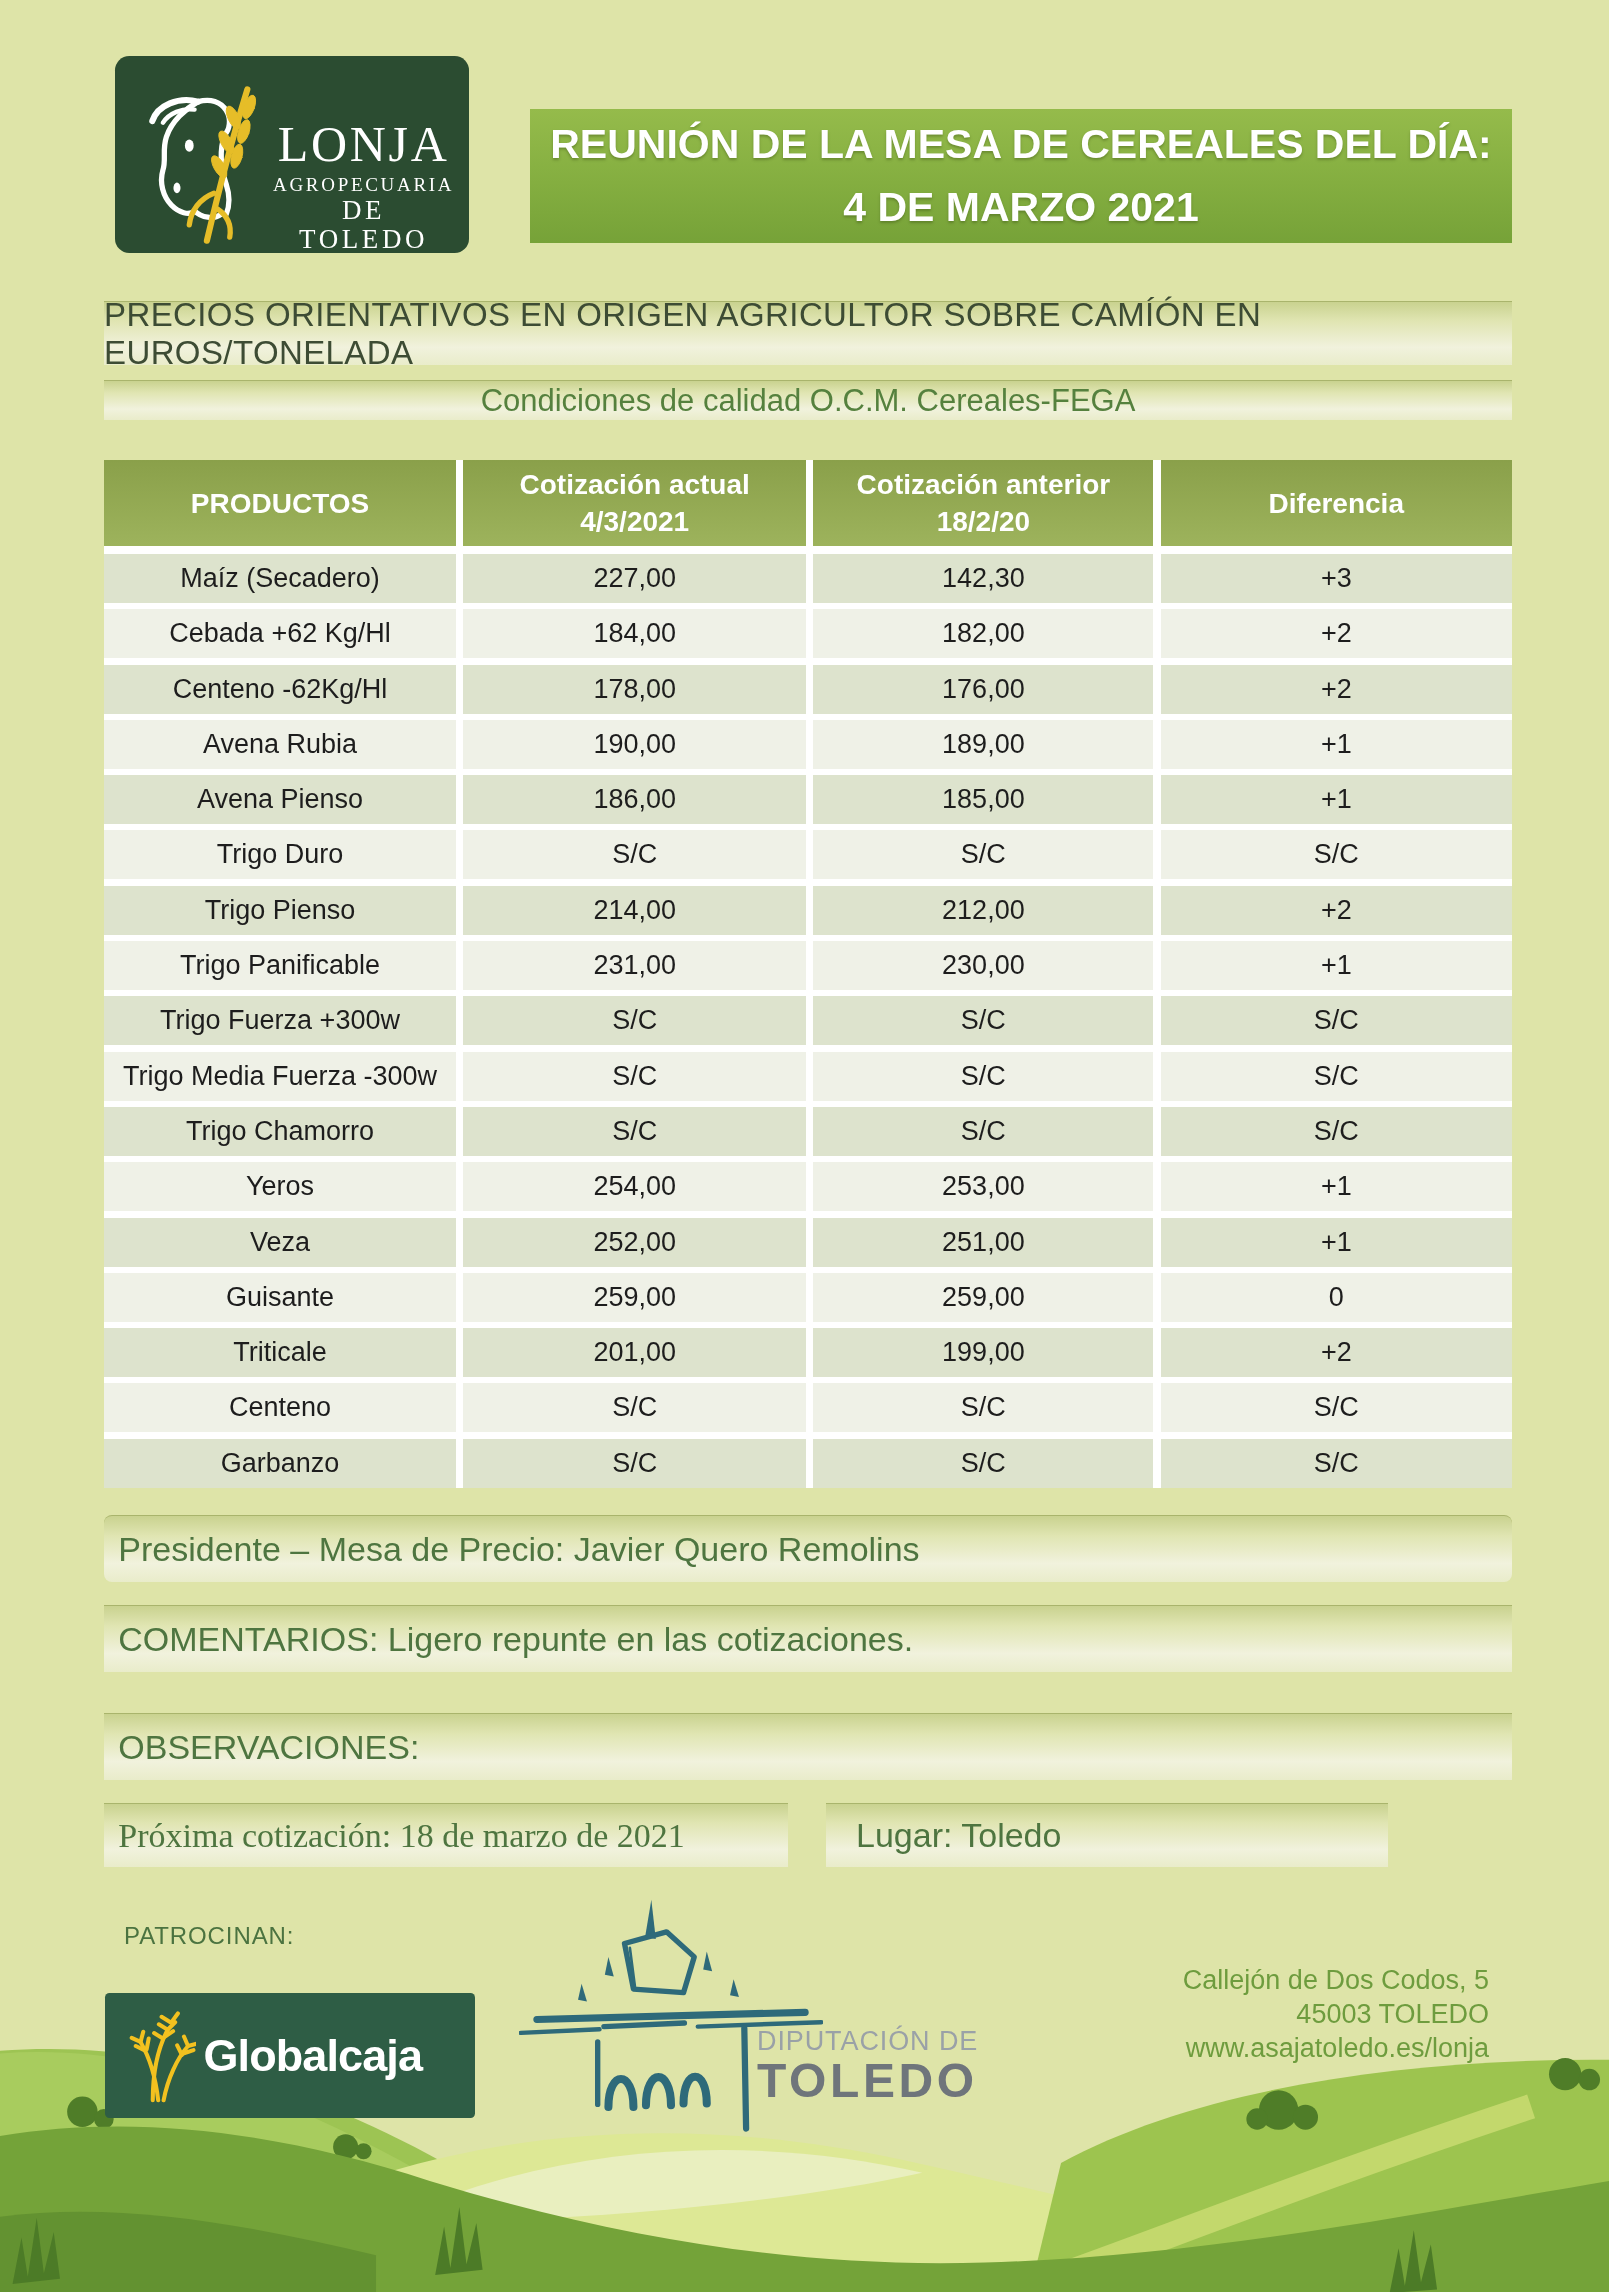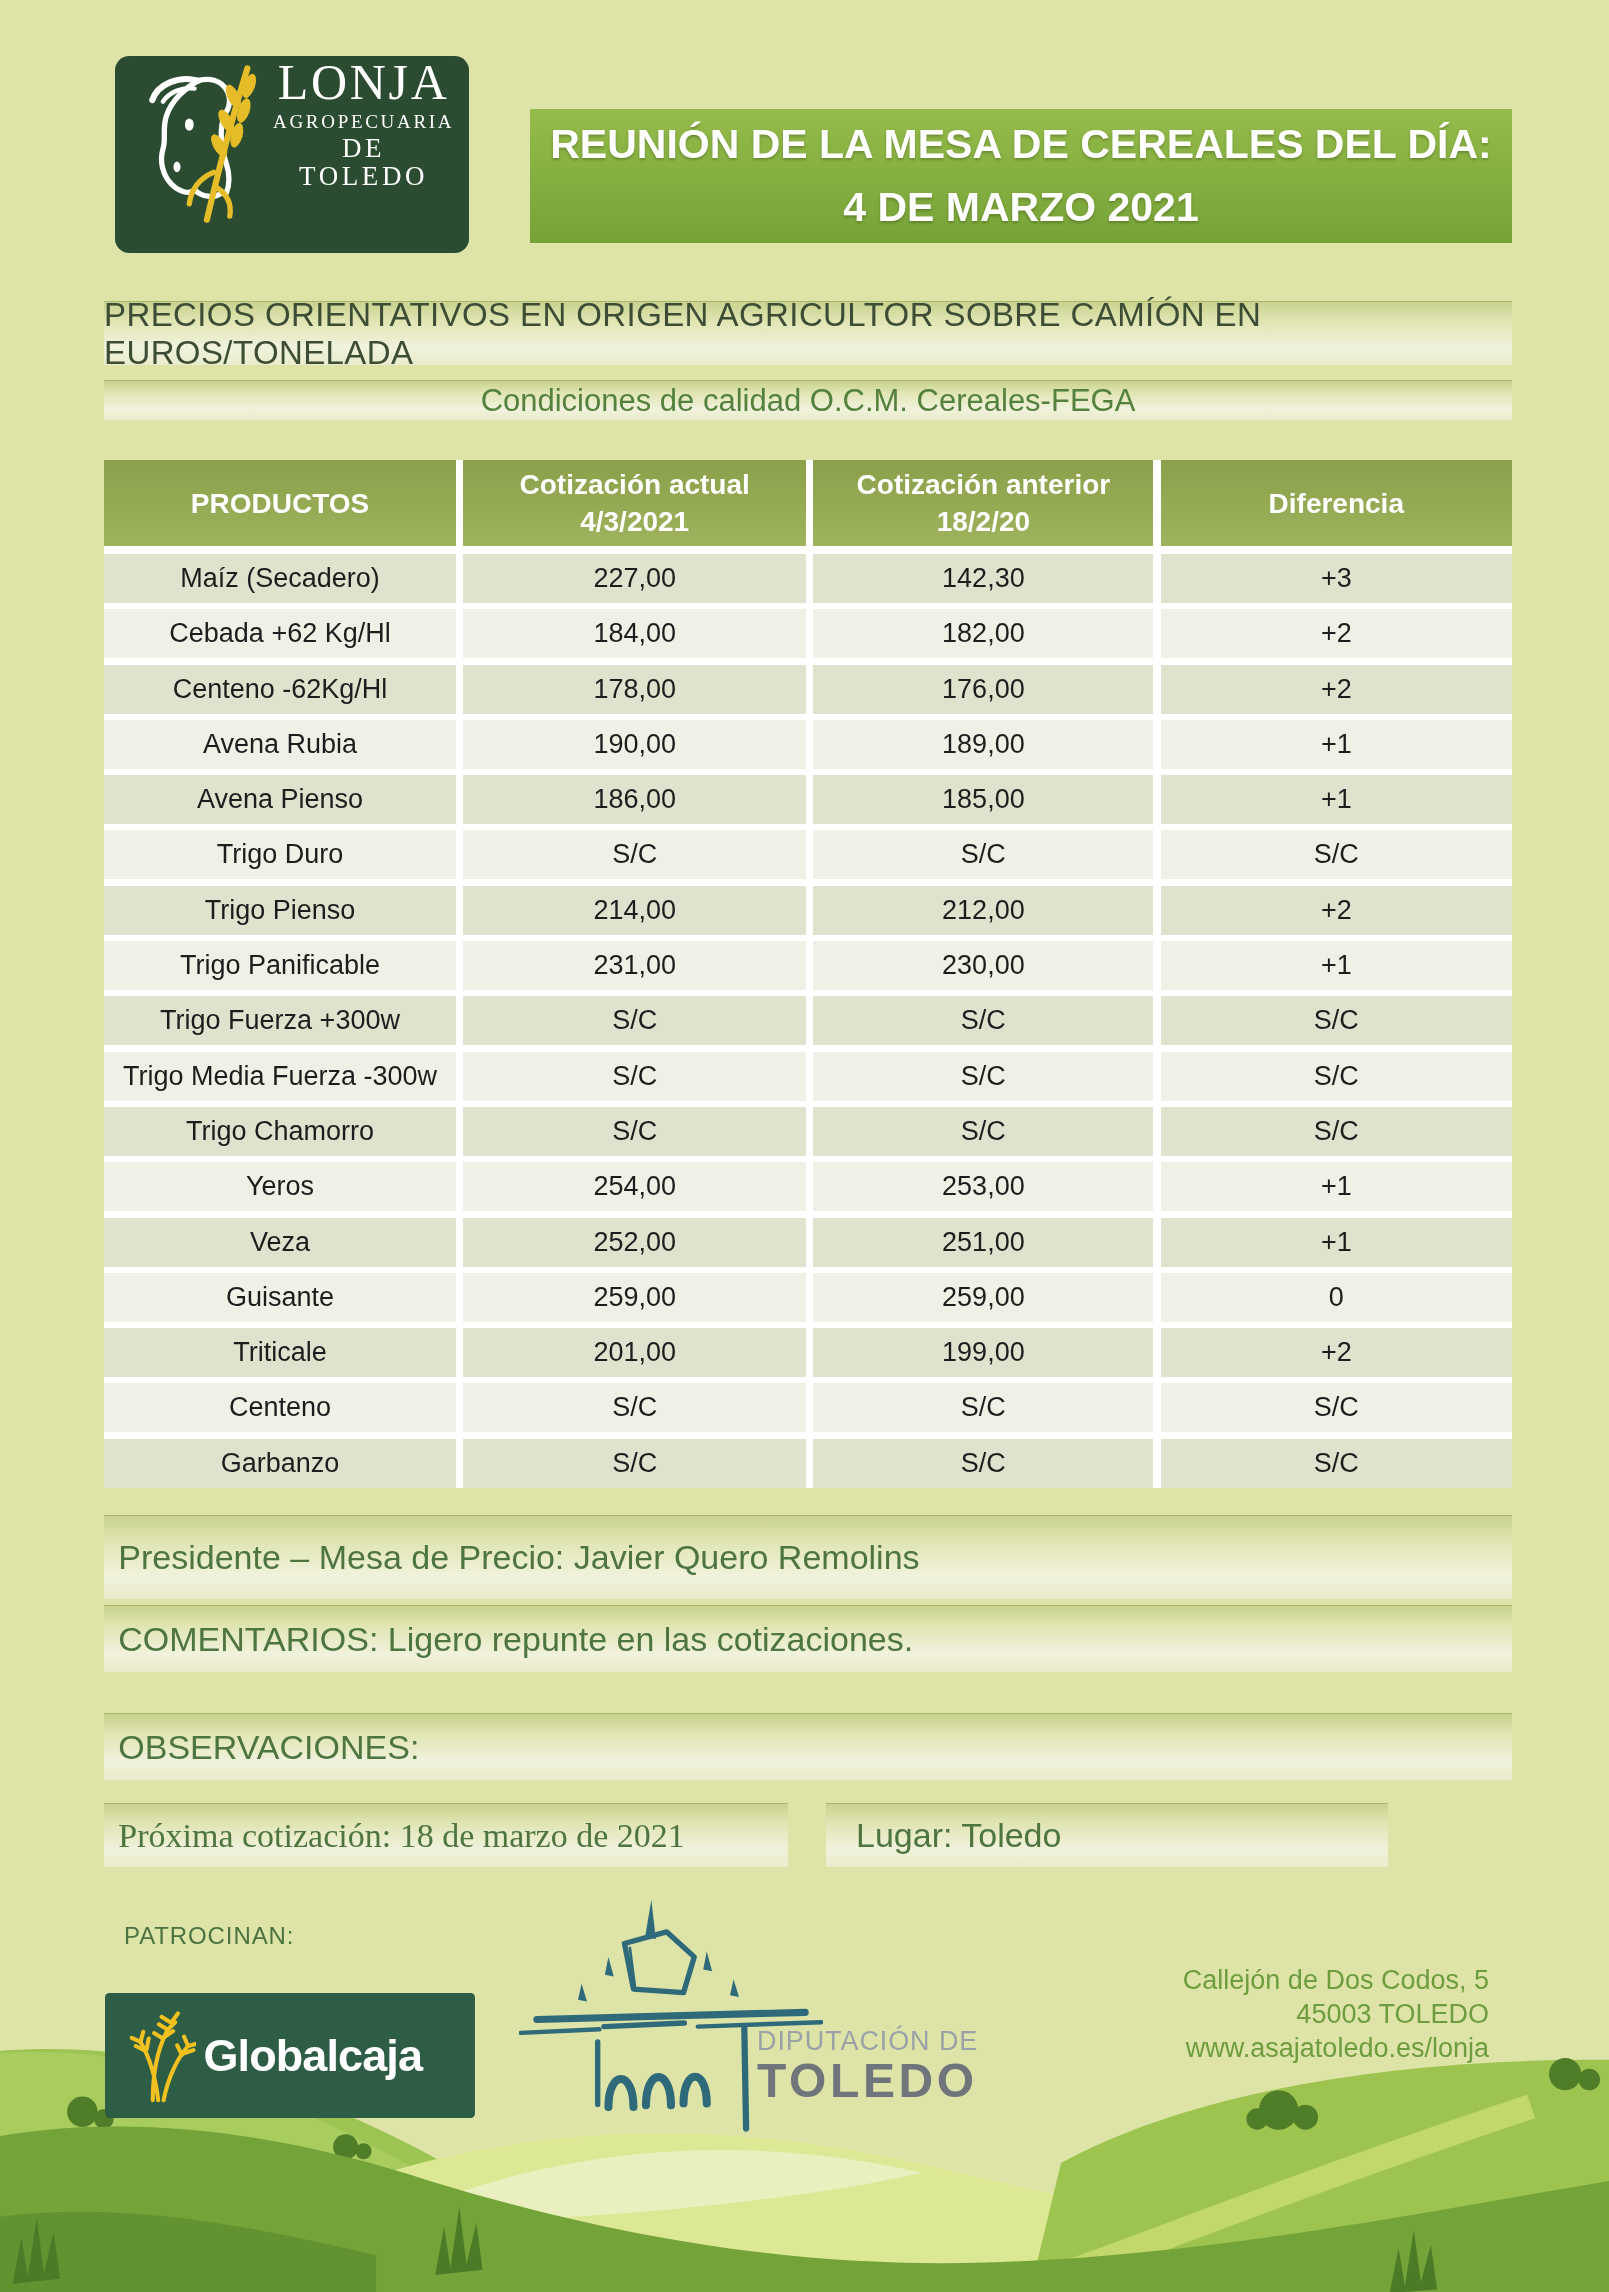--- a/index.html
+++ b/index.html
@@ -5,21 +5,21 @@
   html,body{margin:0;padding:0;}
   body{
     width:1609px;height:2293px;position:relative;overflow:hidden;
     background:#dee4a8;
     font-family:"Liberation Sans","DejaVu Sans",sans-serif;
   }
   .abs{position:absolute;}
 
   
   .lonja-logo{left:115px;top:56px;width:354px;height:197px;background:#2b4c31;
-    border-radius:14.3px;display:flex;align-items:flex-start;padding:0 24px;box-sizing:border-box;}
+    border-radius:14.3px;display:flex;align-items:flex-end;padding:0 24px;box-sizing:border-box;}
   .lonja-art{width:134px;height:176px;flex:0 0 auto;}
   .lonja-text{flex:1;color:#fff;text-align:center;
     font-family:"Liberation Serif","DejaVu Serif",serif;line-height:1.05;}
   .lonja-name{font-size:50px;letter-spacing:2.7px;}
   .lonja-sub1{font-size:19px;letter-spacing:2.7px;margin-top:3.6px;}
   .lonja-sub2{font-size:27px;letter-spacing:3.6px;margin-top:1.8px;}
 
   
   .title-banner{left:530px;top:109px;width:982px;height:134px;
     background:linear-gradient(180deg,#95bb4b 0%,#84ae40 55%,#76a238 100%);
@@ -28,21 +28,21 @@
     text-shadow:0 1.8px 2.7px rgba(45,65,12,.35);padding:0 14.3px;box-sizing:border-box;}
 
   
   .gbar{background:linear-gradient(180deg,#c9d28f 0%,#e0e5b2 30%,#f1f2dd 72%,#e9ecca 100%);
     border-top:1.8px solid #a9b46c;box-sizing:border-box;}
   .precios{left:104px;top:301px;width:1408px;height:64px;display:flex;align-items:center;
     justify-content:center;font-size:33px;font-weight:400;color:#3d4c34;letter-spacing:0.4px;}
   .condiciones{left:104px;top:380px;width:1408px;height:40px;display:flex;align-items:center;
     justify-content:center;font-size:31px;font-weight:500;color:#55813e;}
   .bar-left{display:flex;align-items:center;padding-left:14.3px;font-size:34px;color:#4e7540;box-sizing:border-box;}
-  .presidente{left:104px;top:1515px;width:1408px;height:84px;}
+  .presidente{left:104px;top:1515px;width:1408px;height:67px;border-radius:8px;}
   .comentarios{left:104px;top:1605px;width:1408px;height:67px;}
   .observaciones{left:104px;top:1713px;width:1408px;height:67px;}
   .proxima{left:104px;top:1803px;width:684px;height:64px;font-family:Liberation Serif, serif;}
   .lugar{left:826px;top:1803px;width:562px;height:64px;padding-left:30px;}
 
   
   .table-wrap{left:104px;top:460px;width:1408px;background:#ffffff;border-radius:15px;}
   .thead{display:grid;grid-template-columns:352px 343px 340px 1fr;gap:7.2px;margin-bottom:8px;}
   .th{height:86px;background:linear-gradient(180deg,#8aa04a 0%,#9db35c 100%);color:#fff;
     font-weight:bold;font-size:28px;display:flex;align-items:center;justify-content:center;

